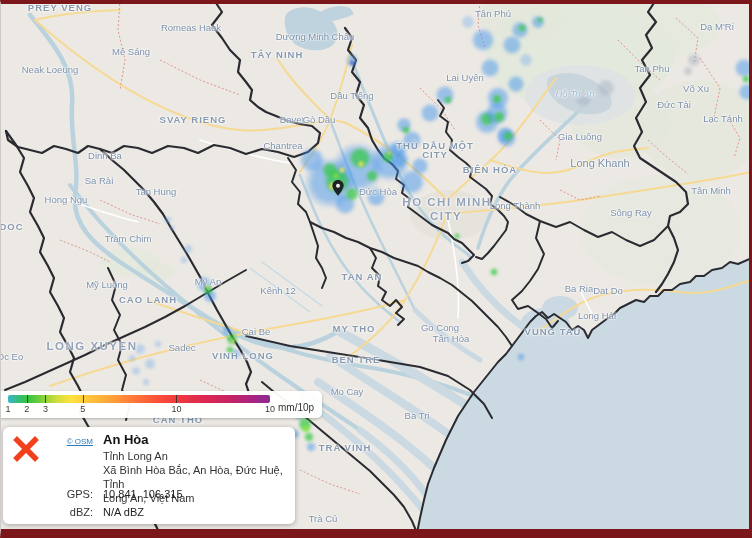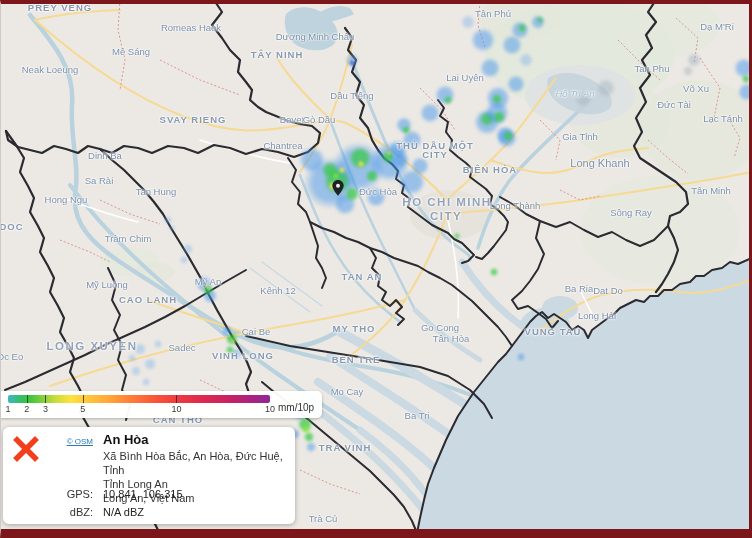--- a/index.html
+++ b/index.html
@@ -238,21 +238,21 @@
       <div class="maplabel town" style="left: 352px; top: 63px; margin-top: 32px;">Dầu Tiếng</div>
       <div class="maplabel town" style="left: 429px; top: 77px; margin-left: 36px;">Lai Uyên</div>
       <div class="maplabel town" style="left: 319px; top: 119px;">Gò Dầu</div>
       <div class="maplabel town" style="left: 493px; top: 13px;">Tân Phú</div>
       <div class="maplabel town" style="left: 717px; top: 26px;">Dạ M'Ri</div>
       <div class="maplabel town" style="left: 652px; top: 68px;">Tan Phu</div>
       <div class="maplabel town" style="left: 696px; top: 88px;">Võ Xu</div>
       <div class="maplabel town" style="left: 674px; top: 104px;">Đức Tài</div>
       <div class="maplabel town" style="left: 723px; top: 118px;">Lạc Tánh</div>
       <div class="maplabel water" style="left: 575px; top: 93px;">Hồ Trị An</div>
-      <div class="maplabel town" style="left: 580px; top: 136px;">Gia Tỉnh</div>
+      <div class="maplabel town" style="left: 580px; top: 136px;">Gia Luông</div>
       <div class="maplabel town-lg" style="left: 600px; top: 163px;">Long Khanh</div>
       <div class="maplabel town" style="left: 711px; top: 190px;">Tân Minh</div>
       <div class="maplabel town" style="left: 631px; top: 212px;">Sông Ray</div>
       <div class="maplabel town" style="left: 515px; top: 205px;">Long Thành</div>
       <div class="maplabel city" style="left: 435px; top: 145px;">THỦ DẦU MỘT</div>
       <div class="maplabel city" style="left: 435px; top: 154px;">CITY</div>
       <div class="maplabel city" style="left: 490px; top: 169px;">BIÊN HÒA</div>
       <div class="maplabel major" style="left: 447px; top: 202px;">HO CHI MINH</div>
       <div class="maplabel major" style="left: 446px; top: 216px;">CITY</div>
       <div class="maplabel town" style="left: 378px; top: 191px;">Đức Hòa</div>
@@ -311,22 +311,22 @@
 
   <div id="info-panel">
     <button id="close-btn">
       <svg width="26" height="26" viewBox="0 0 26 26">
         <path d="M4 4 L22 22 M22 4 L4 22" stroke="#f2401d" stroke-width="5.5" stroke-linecap="square" fill="none"></path>
       </svg>
     </button>
     <a class="osm">© OSM</a>
     <div id="panel-title">An Hòa</div>
     <div id="panel-address">
+      <div>Tỉnh Long An</div>
       <div>Xã Bình Hòa Bắc, An Hòa, Đức Huệ, Tỉnh</div>
-      <div>Tỉnh Long An</div>
       <div>Long An, Việt Nam</div>
     </div>
     <div class="prow-label" style="top:61px">GPS:</div>
     <div class="prow-value" style="top:61px">10.841, 106.315</div>
     <div class="prow-label" style="top:79px">dBZ:</div>
     <div class="prow-value" style="top:79px">N/A dBZ</div>
   </div>
 
   <div id="frame"></div>
 </div>

